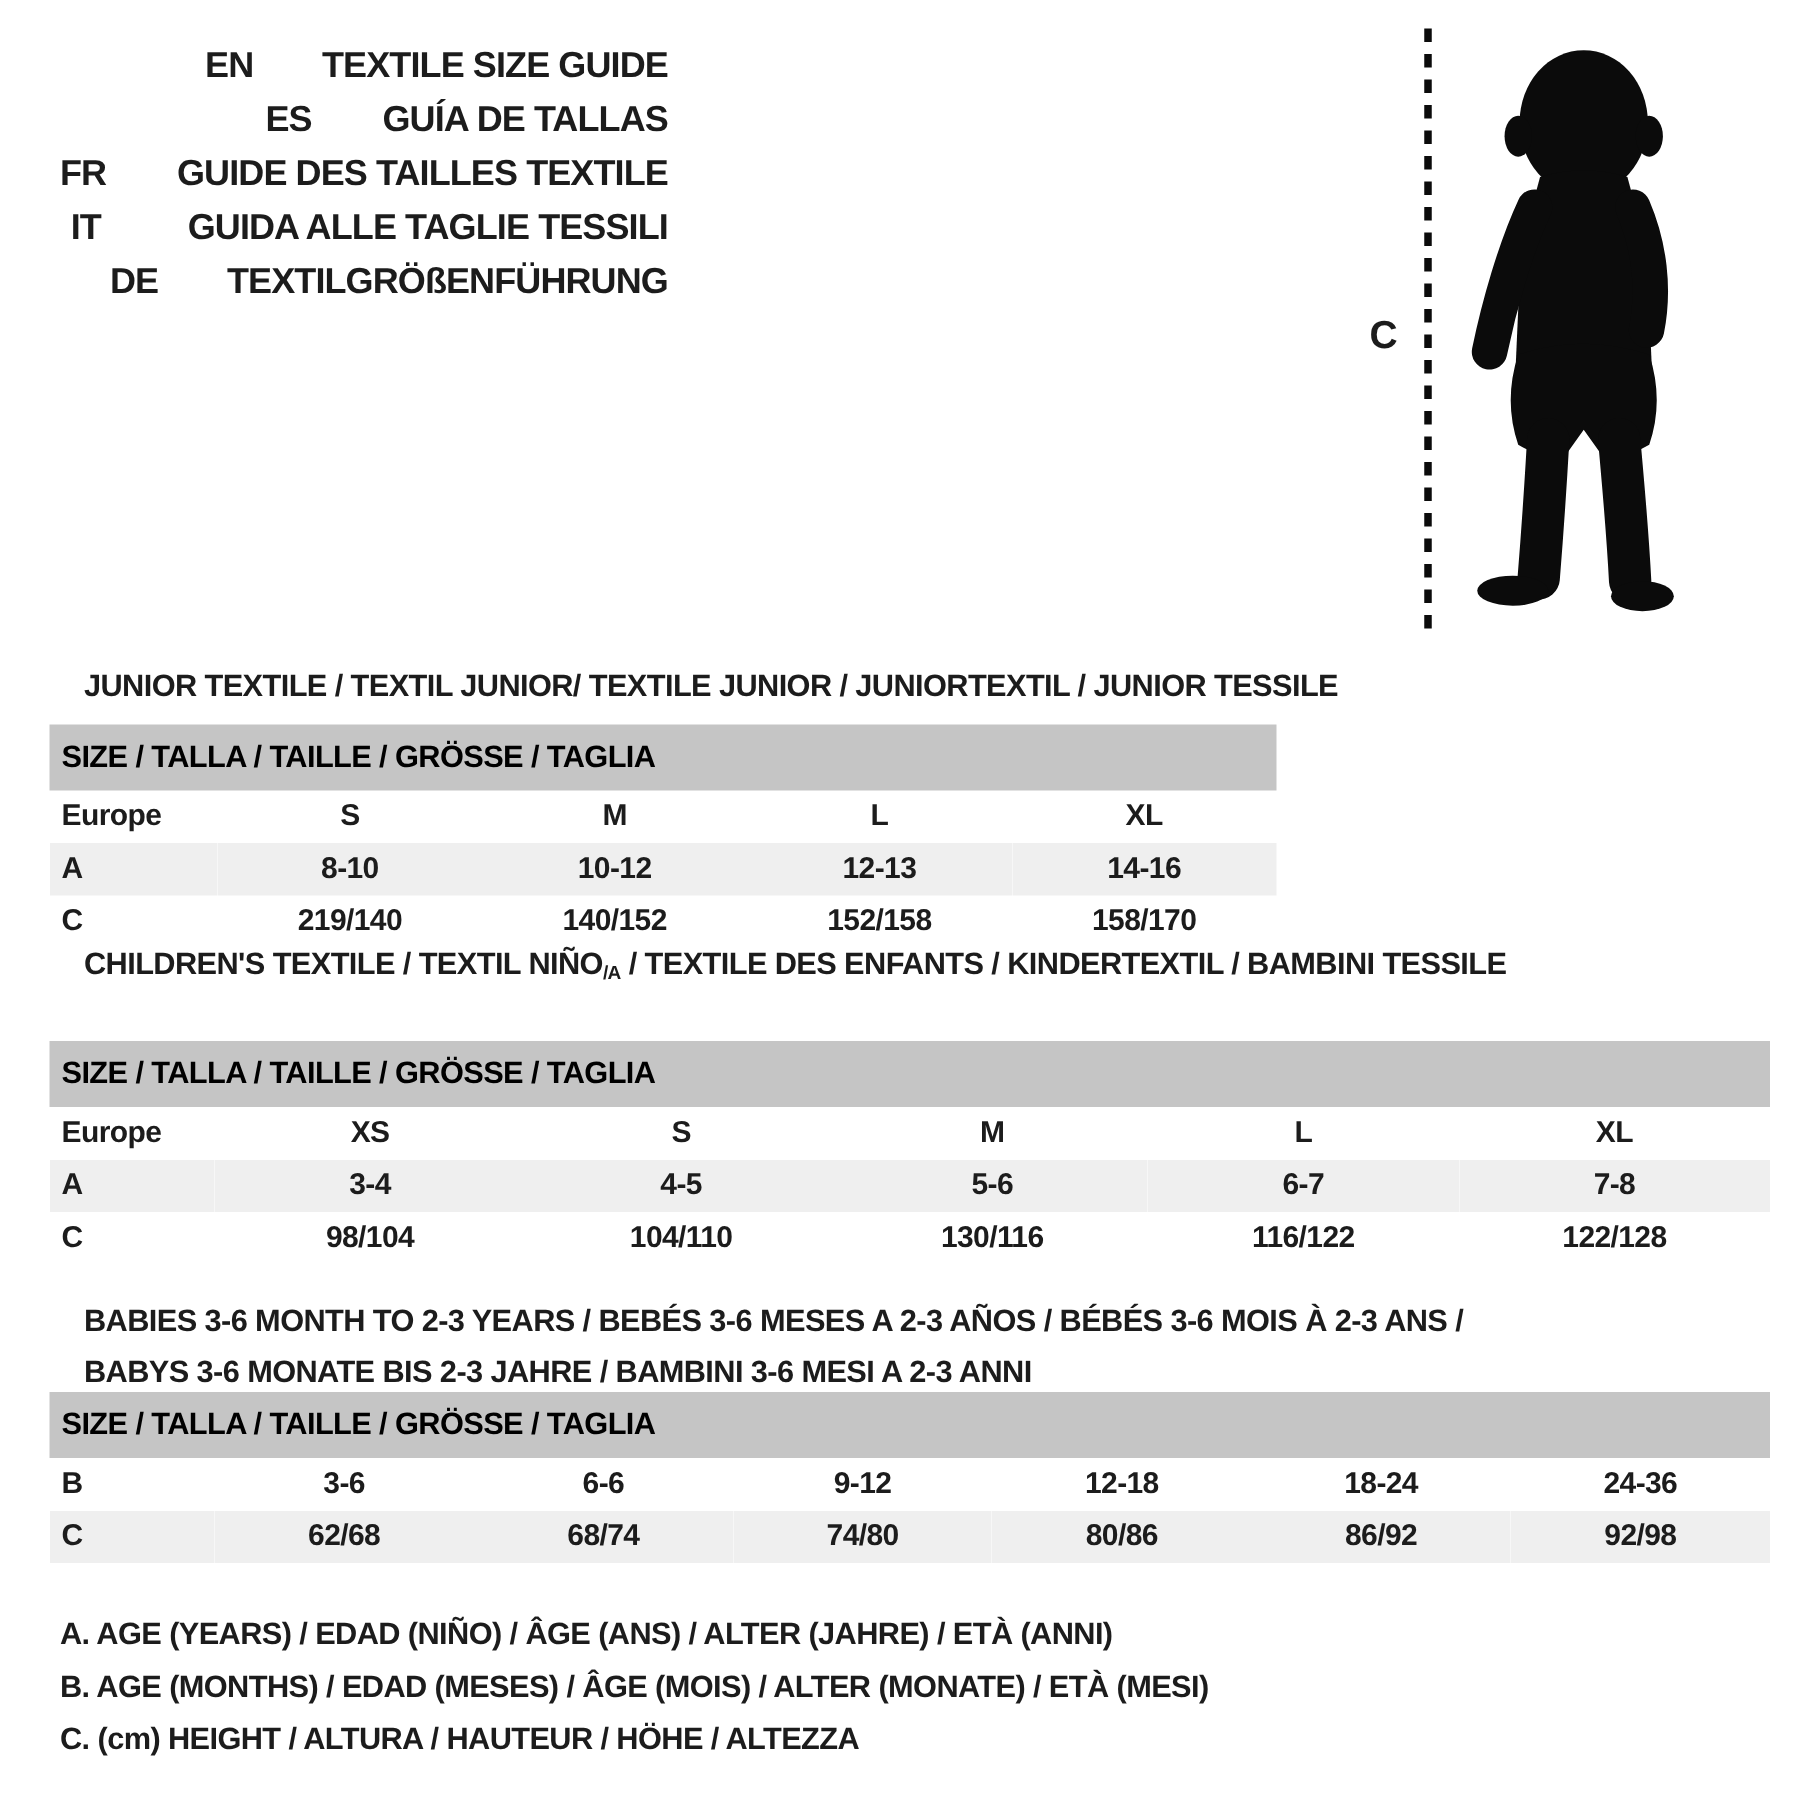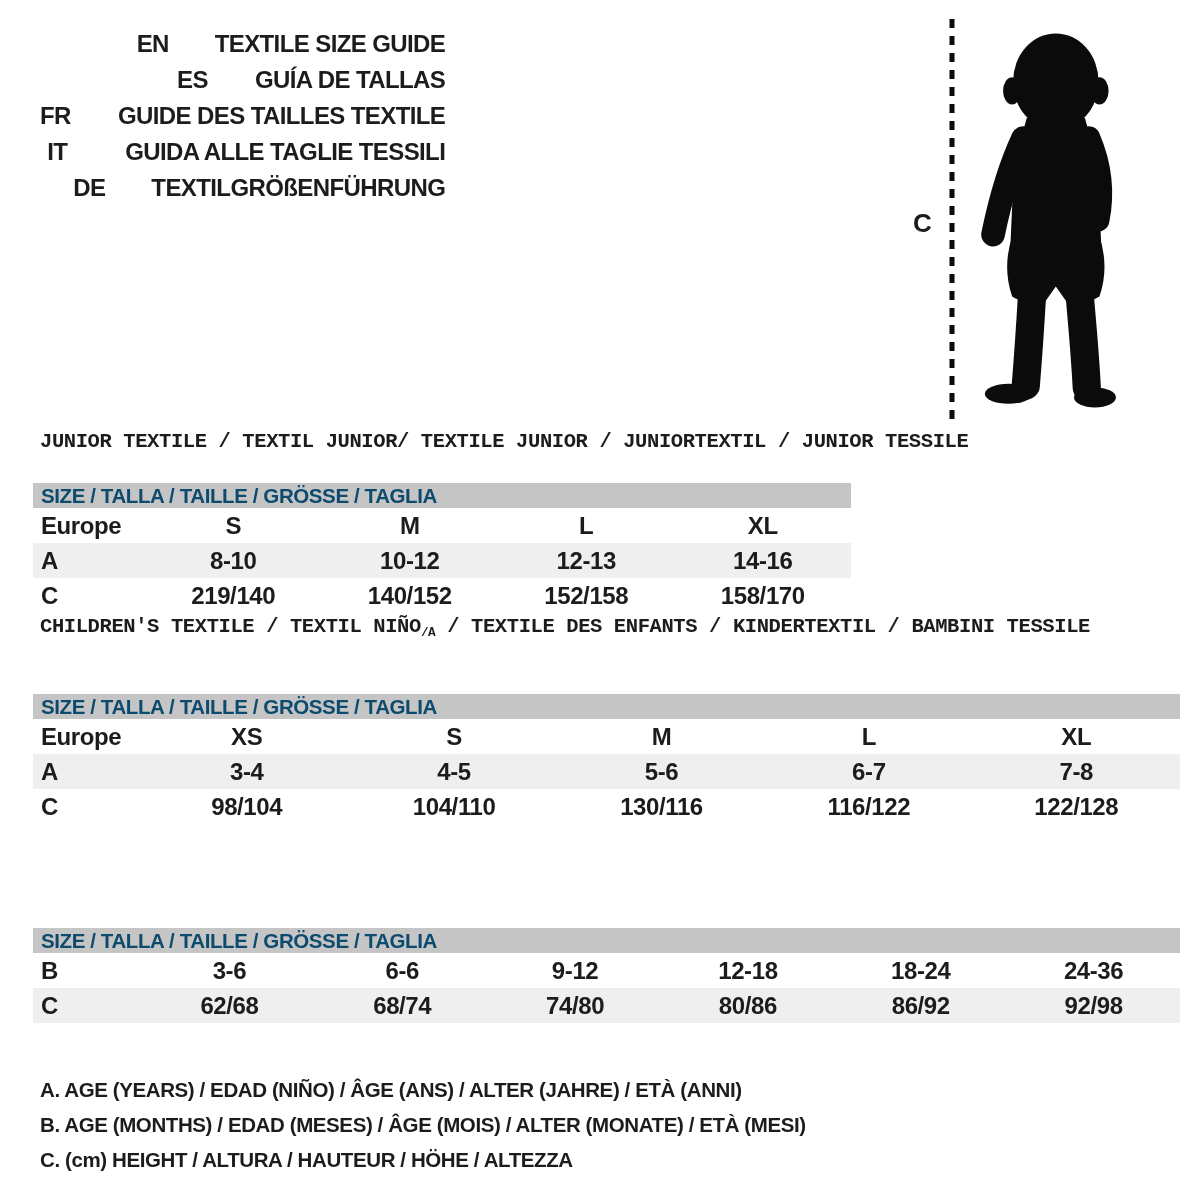--- a/index.html
+++ b/index.html
@@ -17,38 +17,38 @@
               font-weight:700; font-size:24px; letter-spacing:-0.6px; white-space:nowrap;justify-content:flex-end; }
   .lang-code { width:78px; flex:0 0 78px; }
 
   
   .figure { position:absolute; left:905px; top:12px; width:285px; height:418px; }
   .c-label { position:absolute; left:8px; top:196px; font-size:26px; font-weight:700; }
   .dash-line { position:absolute; left:42px; top:5px; }
   .baby { position:absolute; left:58px; top:4px; }
 
   
-  .sec-title { position:absolute; left:40px; margin:0; font-weight:700;
-               font-size:20.5px; letter-spacing:-0.4px; white-space:nowrap;font-family:Liberation Mono, monospace; }
+  .sec-title { position:absolute; left:40px; margin:16px; font-weight:700;
+               font-size:20.5px; letter-spacing:-0.4px; white-space:nowrap; }
   #junior-title   { top:430px; }
   #children-title { top:615px; }
   #babies-title   { top:848px; line-height:34px; }
   .sub { font-size:0.62em; vertical-align:-0.3em; }
 
   
   .tblwrap { position:absolute; left:33px; }
   #table1 { top:483px; width:818px;  }
   #table2 { top:694px; width:1147px; }
   #table3 { top:928px; width:1147px; }
-  .tbl-bar { height:25px; background:#c5c5c5; display:flex; align-items:center;
+  .tbl-bar { height:44px; background:#c5c5c5; display:flex; align-items:center;
              padding-left:8px; box-sizing:border-box;
-             font-weight:700; font-size:20.5px; letter-spacing:-0.4px; color:#0c4a6e;
+             font-weight:700; font-size:20.5px; letter-spacing:-0.4px; color:#000000;
              white-space:nowrap; overflow:hidden; }
   table { width:100%; border-collapse:collapse; table-layout:fixed; }
-  td { height:35px; text-align:center; font-weight:700; font-size:24px;
+  td { height:35px; text-align:center; font-weight:700; font-size:20px;
        letter-spacing:-0.4px; padding:0; overflow:hidden; white-space:nowrap; }
   td.lbl { text-align:left; padding-left:8px; }
   tr.shade td { background:#efefef; }
   col.labelcol { width:112px; }
   #table2 col.labelcol, #table3 col.labelcol { width:110px; }
 
   
   .legend { position:absolute; left:40px; top:1072px; }
   .legend-line { height:35px; display:flex; align-items:center;
                  font-weight:700; font-size:20.5px; letter-spacing:-0.4px; white-space:nowrap; }
@@ -174,20 +174,24 @@
         <td>98/104</td>
         <td>104/110</td>
         <td>130/116</td>
         <td>116/122</td>
         <td>122/128</td>
       </tr>
     </tbody>
       </table>
   </div>
 
+  <h2 class="sec-title" id="babies-title">
+    <span style="display:block">BABIES 3-6 MONTH TO 2-3 YEARS / BEBÉS 3-6 MESES A 2-3 AÑOS / BÉBÉS 3-6 MOIS À 2-3 ANS /</span>
+    <span style="display:block">BABYS 3-6 MONATE BIS 2-3 JAHRE / BAMBINI 3-6 MESI A 2-3 ANNI</span>
+  </h2>
   <div class="tblwrap" id="table3">
     <div class="tbl-bar">SIZE / TALLA / TAILLE / GRÖSSE / TAGLIA</div>
     <table>
       <colgroup>
           <col class="labelcol">
           <col>
           <col>
           <col>
           <col>
           <col>

